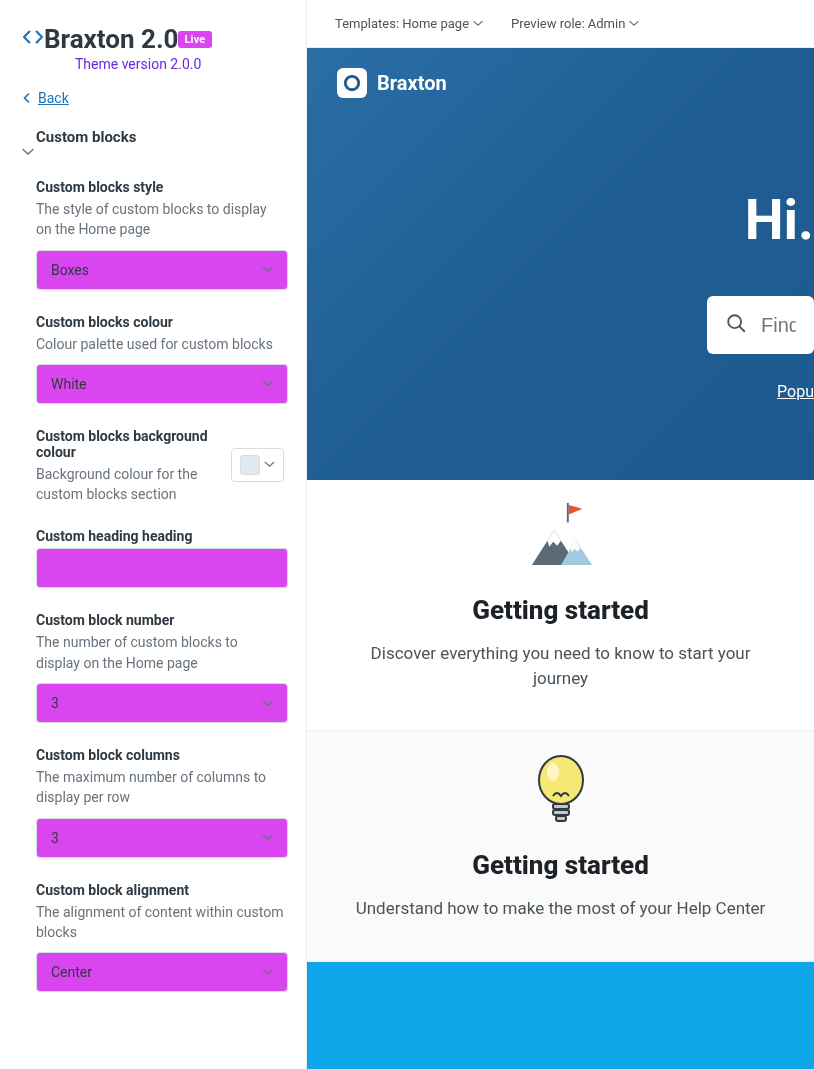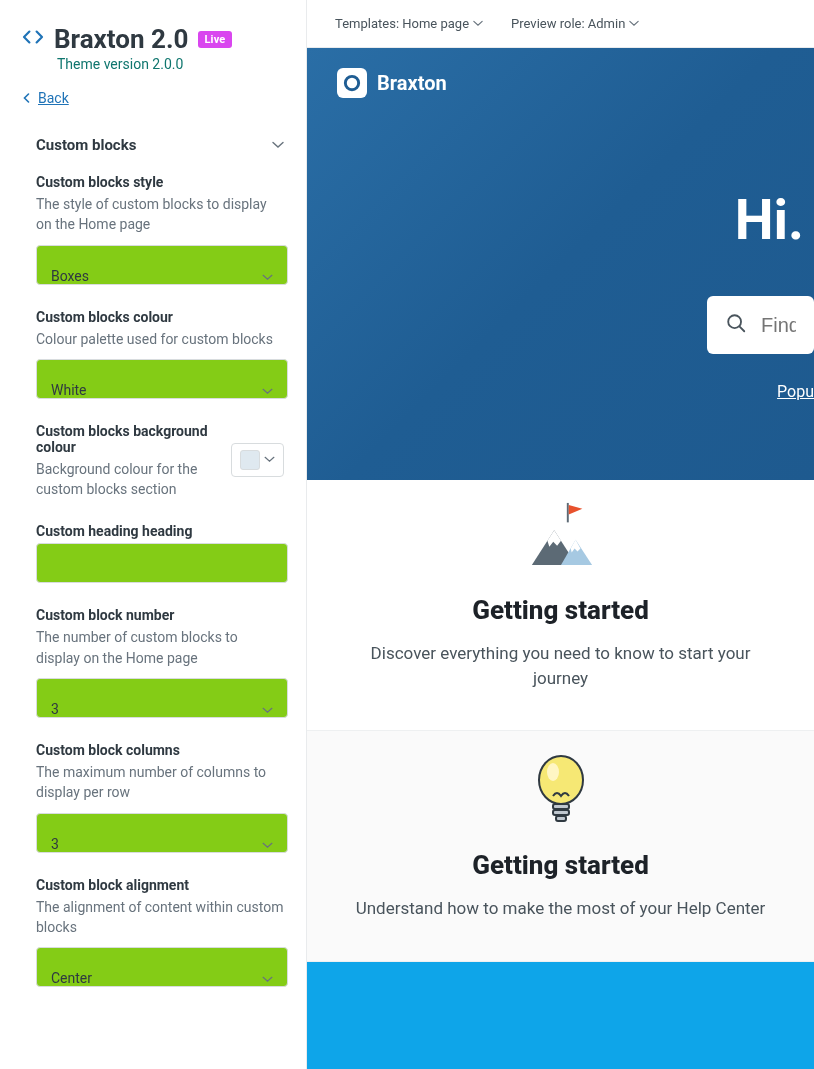--- a/index.html
+++ b/index.html
@@ -1,40 +1,40 @@
 <!DOCTYPE html>
 <html><head>
 <meta charset="utf-8">
 <style>
 * { box-sizing: border-box; margin: 0; padding: 0; }
 body { font-family: -apple-system, BlinkMacSystemFont, "Segoe UI", Roboto, sans-serif; color: #2f3941; background: #fff; width: 814px; height: 1069px; overflow: hidden; display: flex; }
 .sidebar { width: 332px; border-right: 1px solid #e9ebed; padding: 24px 22px 24px 22px; overflow-y: auto; }
-.sb-header { display: flex; align-items: center; gap: 10px; margin-bottom: 2px; }
+.sb-header { display: flex; align-items: center; margin-bottom: 2px; }
 .sb-title { font-size: 26px; font-weight: 700; color: #2f3941; }
 .badge { background: #d946ef; color: #fff; font-size: 11px; font-weight: 700; padding: 2px 6px; border-radius: 3px; letter-spacing: 0.2px; }
-.sb-sub { font-size: 14px; color: #0f766e; margin-left: 35px; margin-bottom: 18px; }
-.back { display: flex; align-items: center; gap: 6px; color: #1f73b7; font-size: 14px; margin-bottom: 30px; cursor: pointer; text-decoration: underline; }
-.section-row { display: flex; justify-content: space-between; align-items: center; margin-bottom: 20px; }
+.sb-sub { font-size: 14px; color: #6d28d9; margin-left: 53px; margin-bottom: 18px; }
+.back { display: flex; align-items: center; gap: 6px; color: #1f73b7; font-size: 14px; margin-bottom: 22px; cursor: pointer; text-decoration: underline; }
+.section-row { display: flex; justify-content: space-between; align-items: flex-start; margin-bottom: 20px; flex-direction: column; }
 .section-title { font-size: 15px; font-weight: 700; color: #2f3941; padding-left: 14px; }
 .field { margin-bottom: 24px; padding-left: 14px; }
 .field-label { font-size: 14px; font-weight: 700; color: #2f3941; margin-bottom: 4px; }
 .field-desc { font-size: 14px; color: #68737d; line-height: 1.45; margin-bottom: 10px; max-width: 250px; }
-.select, .text-input { width: 252px; height: 40px; border: 1px solid #d8dcde; border-radius: 4px; background: #84cc16; padding: 0 14px; font-size: 14px; color: #2f3941; display: flex; align-items: flex-end; justify-content: space-between; cursor: pointer; }
+.select, .text-input { width: 252px; height: 40px; border: 1px solid #d8dcde; border-radius: 4px; background: #d946ef; padding: 0 14px; font-size: 14px; color: #2f3941; display: flex; align-items: center; justify-content: space-between; cursor: pointer; }
 .text-input { cursor: text; }
 .chev { font-size: 11px; color: #68737d; }
 .color-row { display: flex; align-items: flex-start; justify-content: space-between; }
 .color-picker { display: inline-flex; align-items: center; gap: 4px; border: 1px solid #d8dcde; border-radius: 4px; padding: 6px 8px; cursor: pointer; }
 .swatch { width: 20px; height: 20px; border-radius: 3px; border: 1px solid #d8dcde; }
 .preview { flex: 1; display: flex; flex-direction: column; background: #0ea5e9; }
 .topbar { height: 48px; display: flex; align-items: center; gap: 28px; padding: 0 28px; background: #fff; border-bottom: 1px solid #e9ebed; font-size: 13px; color: #49545c; }
 .tb-item { display: inline-flex; align-items: center; gap: 4px; cursor: pointer; }
 .hero { background: linear-gradient(135deg, #2a6ea6 0%, #1f5d93 50%, #1e5a8f 100%); position: relative; padding: 20px 0 36px 30px; color: #fff; height: 432px; }
 .brand { display: flex; align-items: center; gap: 10px; font-size: 20px; font-weight: 700; margin-bottom: 90px; }
 .brand-logo { width: 30px; height: 30px; background: #fff; border-radius: 6px; display: flex; align-items: center; justify-content: center; }
-.hero-hi { font-size: 55px; font-weight: 700; text-align: right; padding-right: 10px; }
+.hero-hi { font-size: 55px; font-weight: 700; text-align: right; }
 .search { margin-top: 44px; margin-left: 370px; background: #fff; border-radius: 6px; height: 58px; display: flex; align-items: center; padding: 0 18px; gap: 14px; }
 .search input { border: none; outline: none; font-size: 20px; color: #68737d; width: 100%; }
 .popular { margin-top: 28px; text-align: right; padding-right: 0; font-size: 16px; padding-left: 440px; text-decoration: underline; }
 .card { background: #fff; text-align: center; padding: 21px 44px 40px; border-bottom: 1px solid #eef0f1; }
 .card-icon { margin-bottom: 22px; }
 .card-title { font-size: 26px; font-weight: 800; color: #1d2228; margin-bottom: 16px; }
 .card-desc { font-size: 17px; color: #49545c; line-height: 1.45; }
 </style>
 </head>
 <body>

